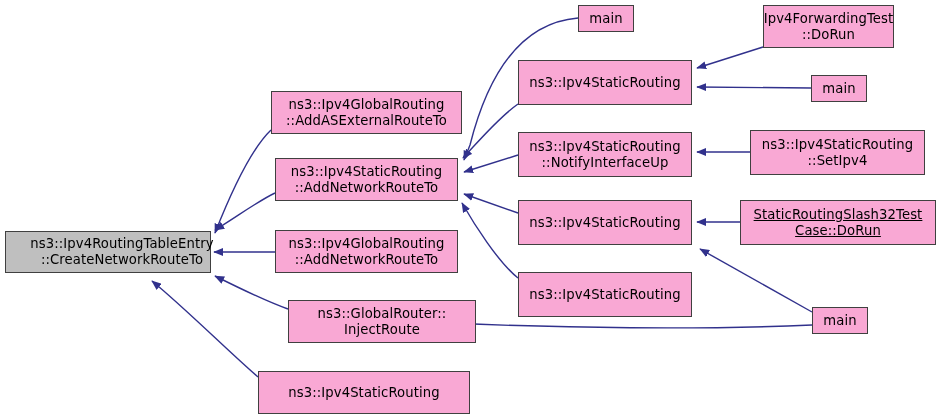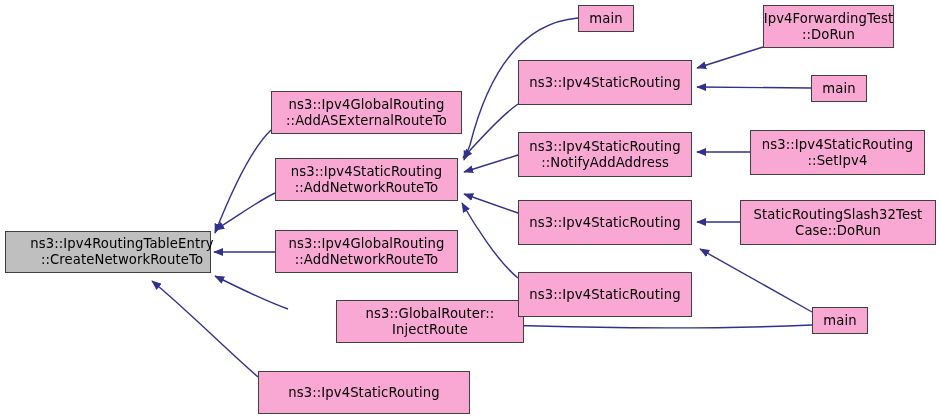--- a/index.html
+++ b/index.html
@@ -95,40 +95,40 @@
   <div class="node" style="left:275px; top:158px; width:183px; height:43px;">
     <span class="ln">ns3::Ipv4StaticRouting</span>
     <span class="ln">::AddNetworkRouteTo</span>
   </div>
 
   <div class="node" style="left:275px; top:230px; width:183px; height:43px;">
     <span class="ln">ns3::Ipv4GlobalRouting</span>
     <span class="ln">::AddNetworkRouteTo</span>
   </div>
 
-  <div class="node" style="left:288px; top:300px; width:188px; height:43px;margin-left:48px;">
+  <div class="node" style="left:288px; top:300px; width:188px; height:43px;">
     <span class="ln">ns3::GlobalRouter::</span>
     <span class="ln">InjectRoute</span>
   </div>
 
   <div class="node" style="left:258px; top:371px; width:212px; height:43px;">
     <span class="ln">ns3::Ipv4StaticRouting</span>
   </div>
 
   <div class="node" style="left:578px; top:5px; width:56px; height:27px;">
     <span class="ln">main</span>
   </div>
 
   <div class="node" style="left:518px; top:60px; width:174px; height:45px;">
     <span class="ln">ns3::Ipv4StaticRouting</span>
   </div>
 
   <div class="node" style="left:518px; top:132px; width:174px; height:45px;">
     <span class="ln">ns3::Ipv4StaticRouting</span>
-    <span class="ln">::NotifyAddAddress</span>
+    <span class="ln">::NotifyInterfaceUp</span>
   </div>
 
   <div class="node" style="left:518px; top:200px; width:174px; height:45px;">
     <span class="ln">ns3::Ipv4StaticRouting</span>
   </div>
 
   <div class="node" style="left:518px; top:272px; width:174px; height:45px;">
     <span class="ln">ns3::Ipv4StaticRouting</span>
   </div>
 
@@ -139,21 +139,21 @@
 
   <div class="node" style="left:811px; top:75px; width:56px; height:27px;">
     <span class="ln">main</span>
   </div>
 
   <div class="node" style="left:750px; top:130px; width:175px; height:45px;">
     <span class="ln">ns3::Ipv4StaticRouting</span>
     <span class="ln">::SetIpv4</span>
   </div>
 
-  <div class="node" style="left:740px; top:200px; width:196px; height:45px;">
+  <div class="node" style="left:740px; top:200px; width:196px; height:45px;text-decoration:underline;">
     <span class="ln">StaticRoutingSlash32Test</span>
     <span class="ln">Case::DoRun</span>
   </div>
 
   <div class="node" style="left:812px; top:307px; width:56px; height:27px;">
     <span class="ln">main</span>
   </div>
 
 </div>
 

